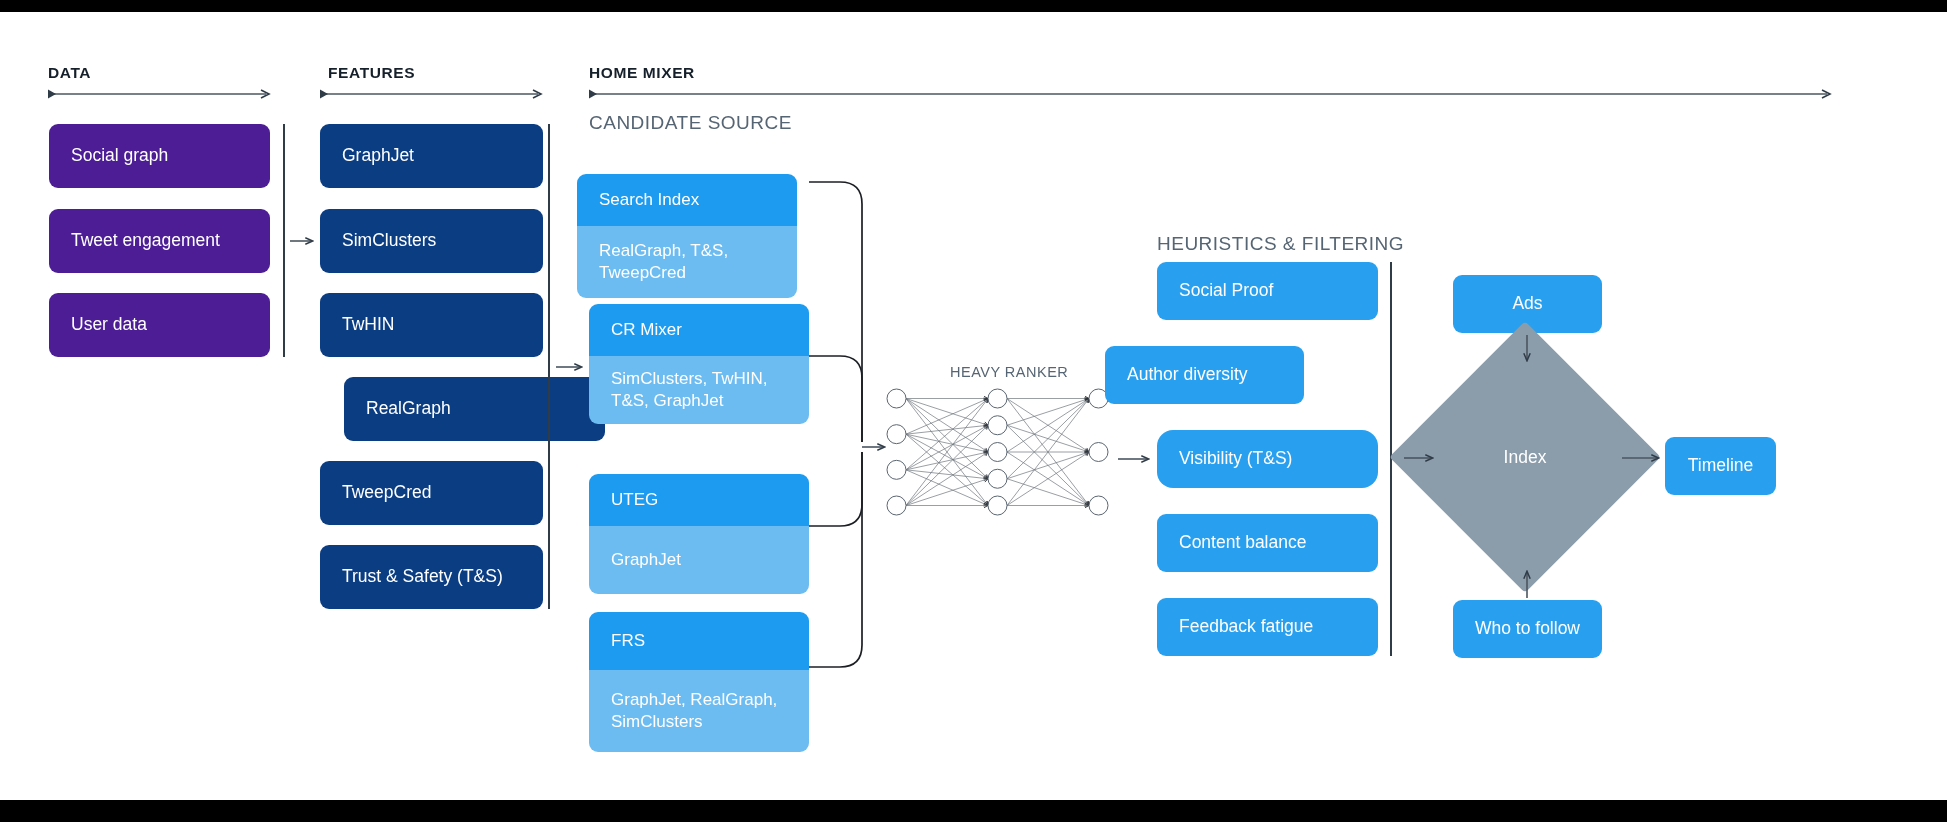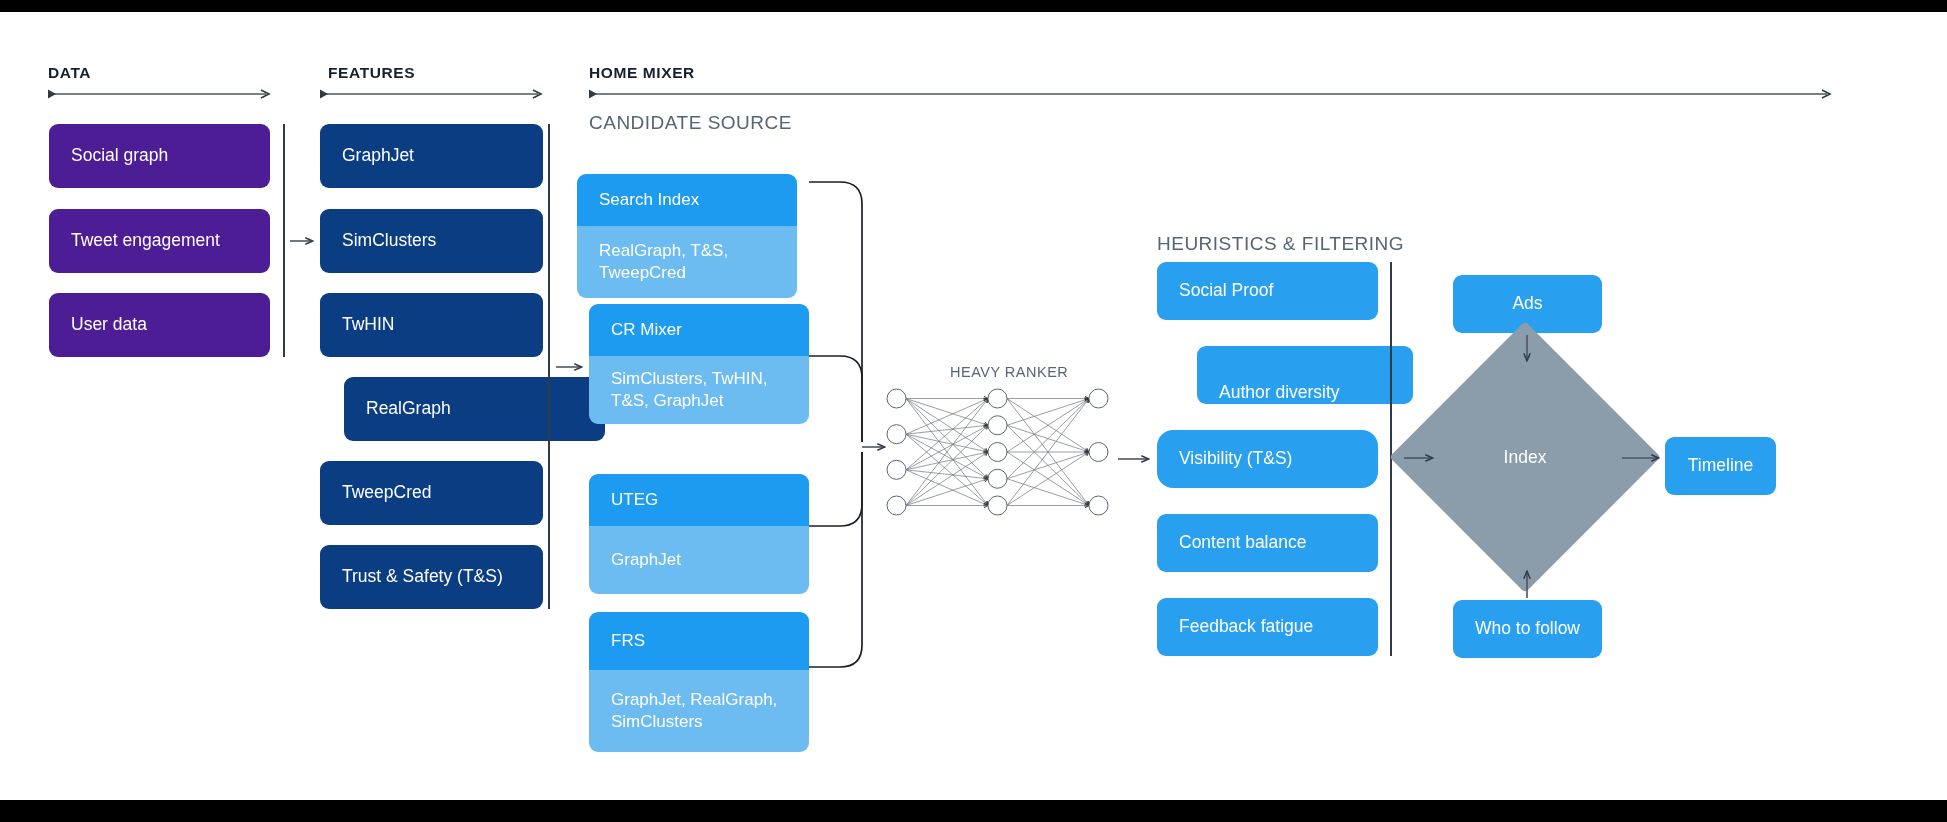--- a/index.html
+++ b/index.html
@@ -315,21 +315,21 @@
         <circle cx="112.5" cy="118.5" r="9.5"></circle>
         <circle cx="213.5" cy="11.5" r="9.5"></circle>
         <circle cx="213.5" cy="65" r="9.5"></circle>
         <circle cx="213.5" cy="118.5" r="9.5"></circle>
       </g>
   </svg>
 
   <div class="box heur" style="left:1157px; top:250px; width:221px; height:58px;">
     <span>Social Proof</span>
   </div>
-  <div class="box heur" style="left:1197px; top:334px; width:216px; height:58px;align-items:flex-end;">
+  <div class="box heur" style="left:1105px; top:334px; width:199px; height:58px;">
     <span>Author diversity</span>
   </div>
   <div class="box heur" style="left:1157px; top:418px; width:221px; height:58px;border-radius:16px;">
     <span>Visibility (T&amp;S)</span>
   </div>
   <div class="box heur" style="left:1157px; top:502px; width:221px; height:58px;">
     <span>Content balance</span>
   </div>
   <div class="box heur" style="left:1157px; top:586px; width:221px; height:58px;">
     <span>Feedback fatigue</span>

